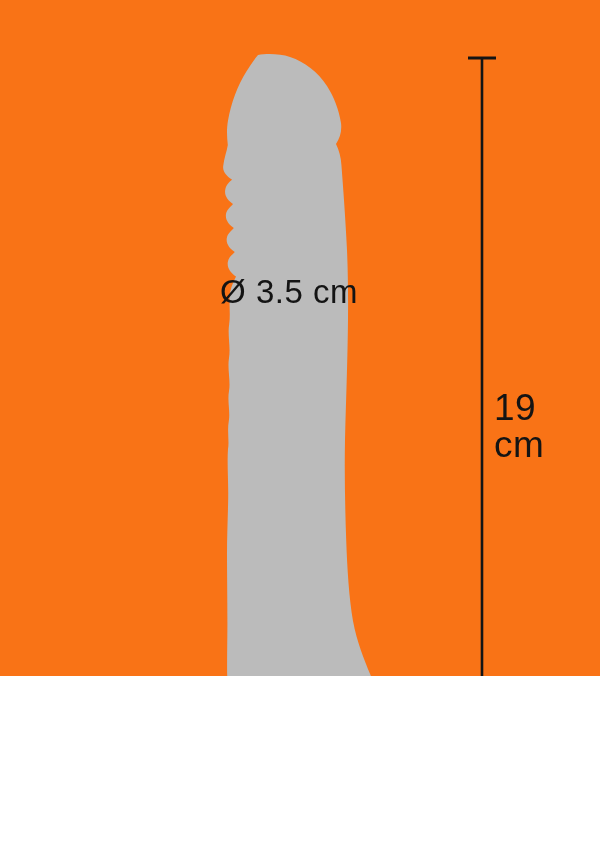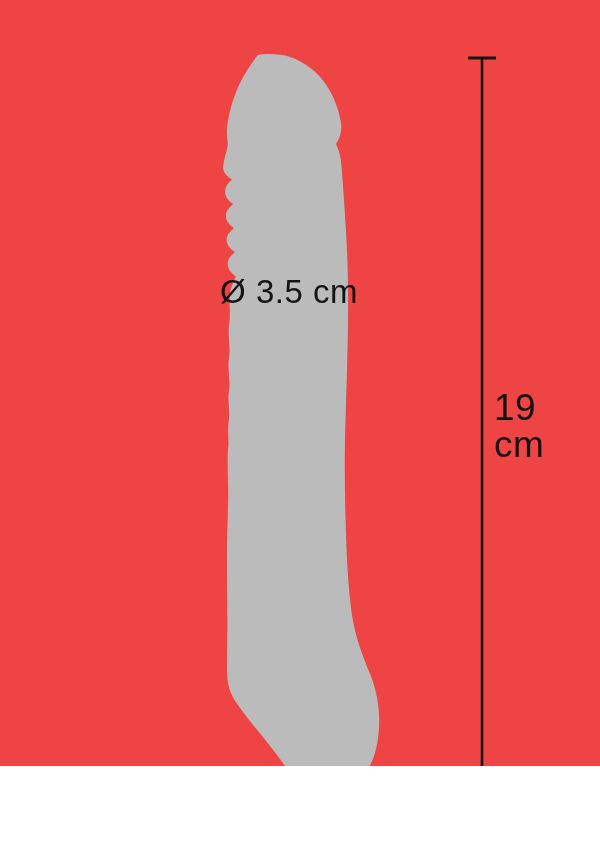--- a/index.html
+++ b/index.html
@@ -3,22 +3,22 @@
 <meta charset="utf-8">
 <style>
   html, body {
     margin: 0;
     padding: 0;
     background: #ffffff;
   }
   .stage {
     position: relative;
     width: 600px;
-    height: 766px;
-    background: #ef4444;
+    height: 676px;
+    background: #f97316;
     overflow: hidden;
     font-family: "Liberation Sans", sans-serif;
   }
   svg text {
     font-family: "Liberation Sans", sans-serif;
     font-weight: 500;
   }
   .dim-label {
     font-size: 33px;
     letter-spacing: 0.5px;

